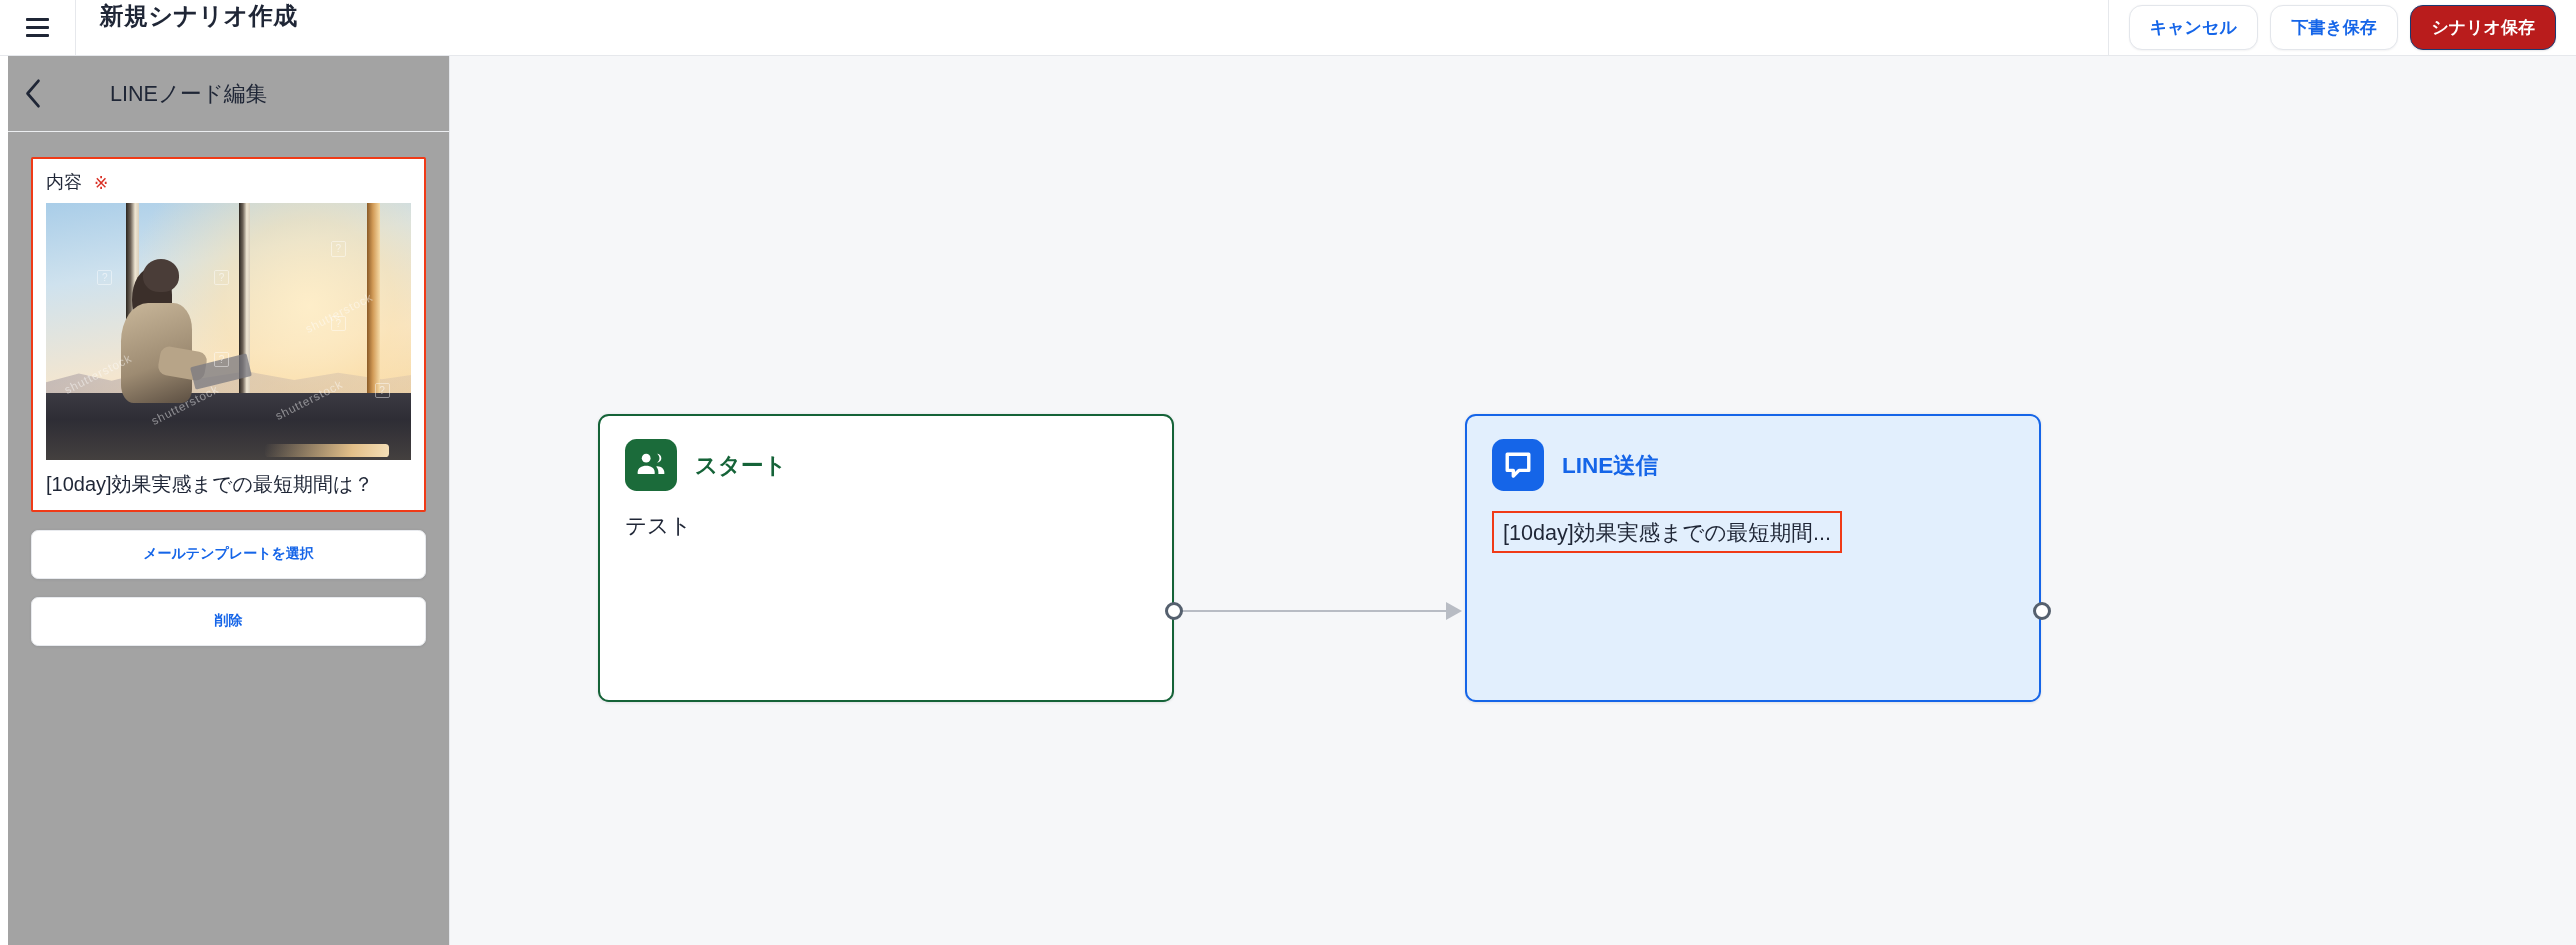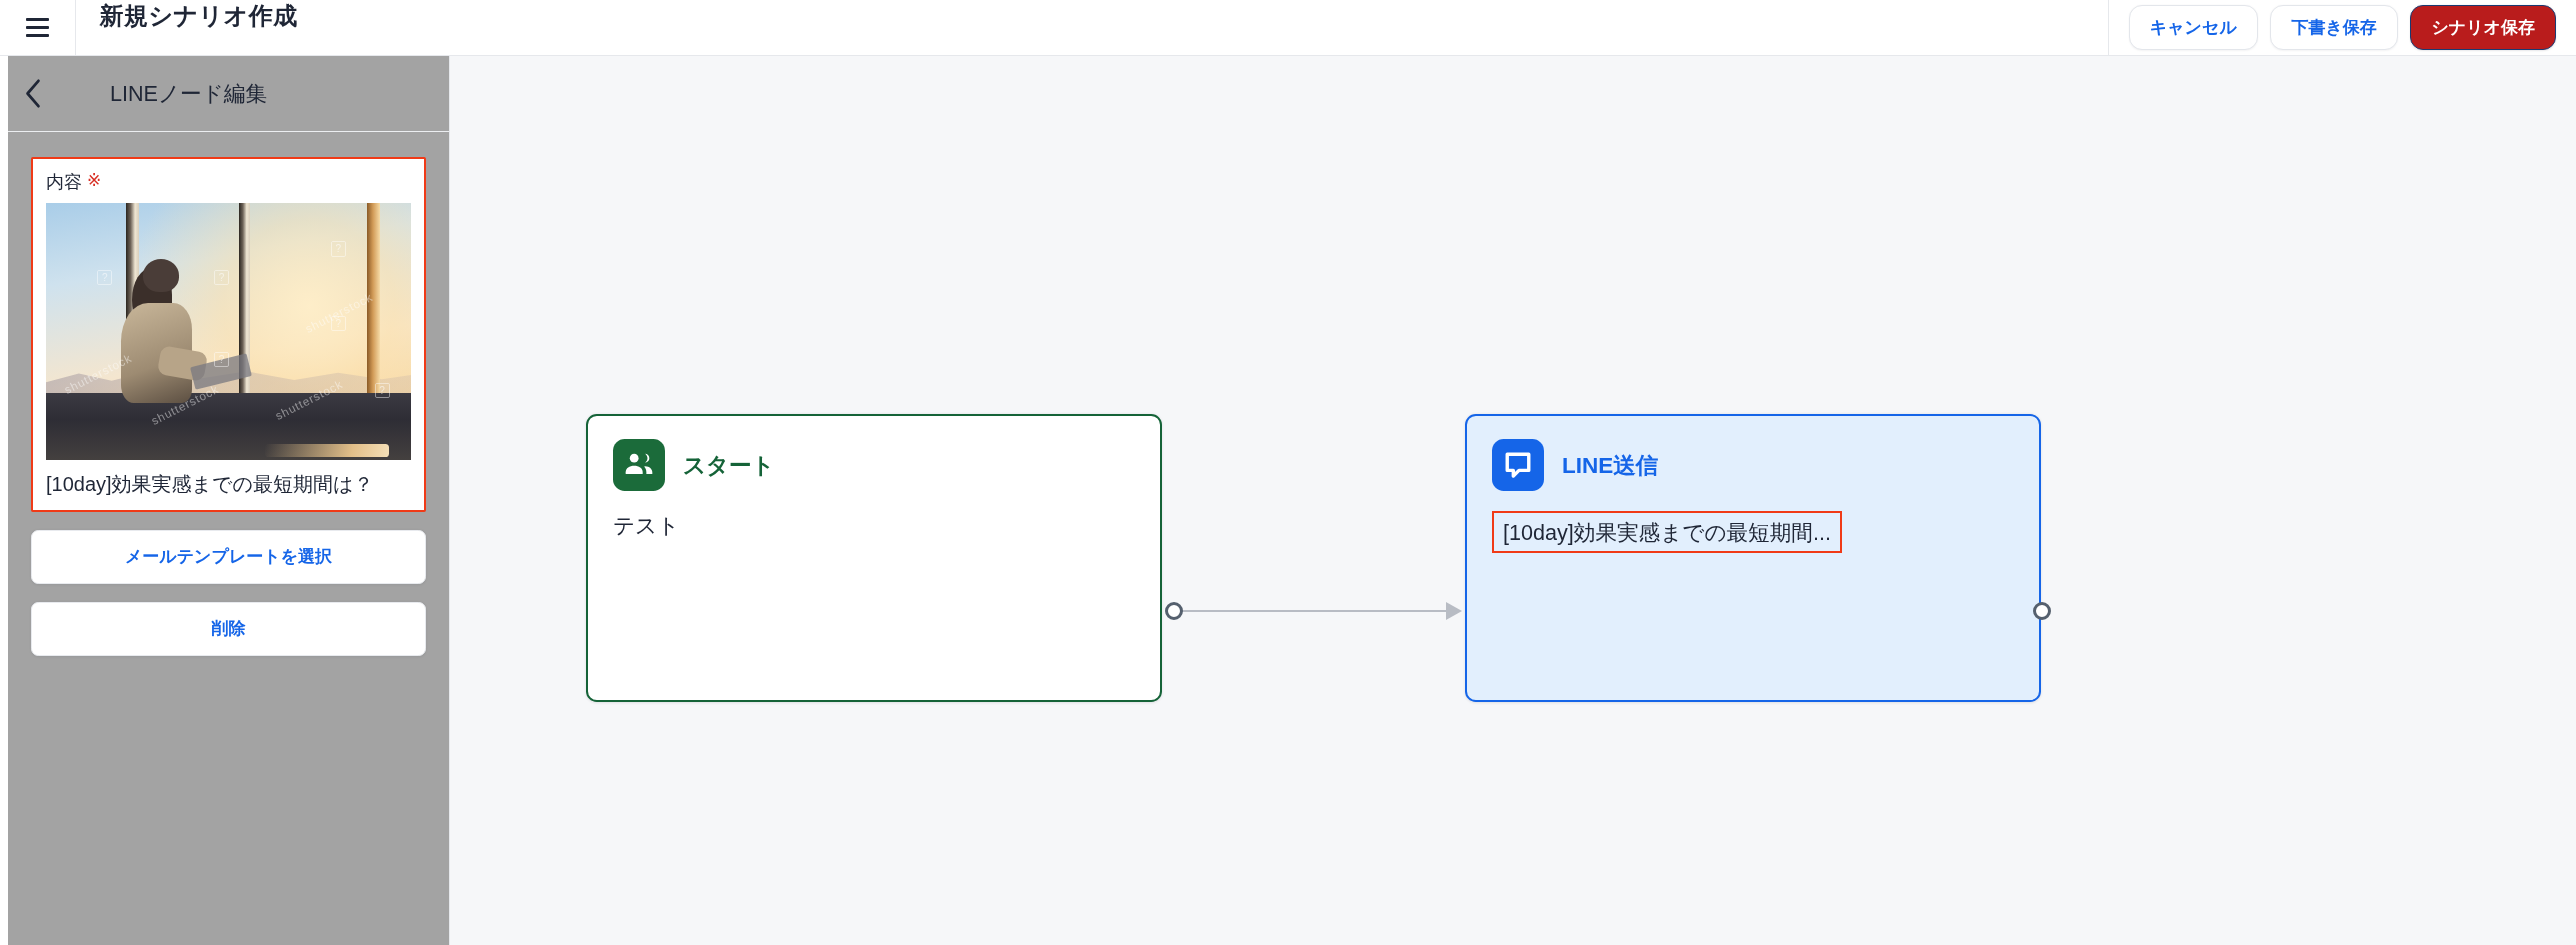--- a/index.html
+++ b/index.html
@@ -130,22 +130,22 @@
     border: 2.7px solid #f03a17;
     border-radius: 1.8px;
     background: #ffffff;
     padding: 10.8px 12.6px 12.6px 12.6px;
   }
   .content-label {
     font-size: 18px;
     color: #1f2636;
     margin-bottom: 9px;
     display: flex;
-    align-items: flex-start;
-    gap: 5px;
+    align-items: flex-end;
+    gap: 12px;
   }
   .req-mark { color: #d93025; font-size: 17px; }
 
   
   .thumb {
     position: relative;
     width: 100%;
     height: 257px;
     overflow: hidden;
     background:
@@ -235,21 +235,21 @@
   }
 
   .side-btn {
     margin-top: 18px;
     width: 100%;
     background: #ffffff;
     border: 0.9px solid #e8eaee;
     border-radius: 7.2px;
     box-shadow: 0 0.9px 2.7px rgba(16,24,40,0.07);
     color: #1565e8;
-    font-size: 17px;
+    font-size: 14px;
     font-weight: bold;
     padding: 14.4px 0;
     text-align: center;
     cursor: pointer;
     font-family: "Liberation Sans", "DejaVu Sans", sans-serif;
   }
 
   
   .canvas {
     position: absolute;
@@ -259,21 +259,21 @@
     background: #f6f7f9;
     overflow: hidden;
   }
 
   .node {
     position: absolute;
     border-radius: 10.8px;
   }
 
   .node-start {
-    left: 143px; top: 358px;
+    left: 155px; top: 358px;
     width: 576px; height: 288px;
     background: #ffffff;
     border: 2.7px solid #156338;
     box-shadow: 0 0.9px 2.7px rgba(16,24,40,0.10);
   }
   .node-line {
     left: 1022px; top: 358px;
     width: 576px; height: 288px;
     background: #e2effd;
     border: 2.7px solid #1565e8;

